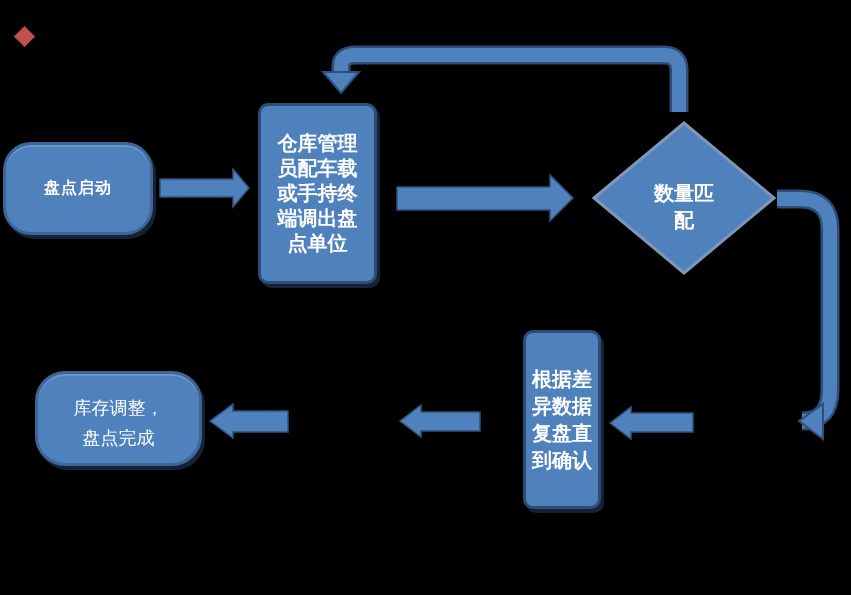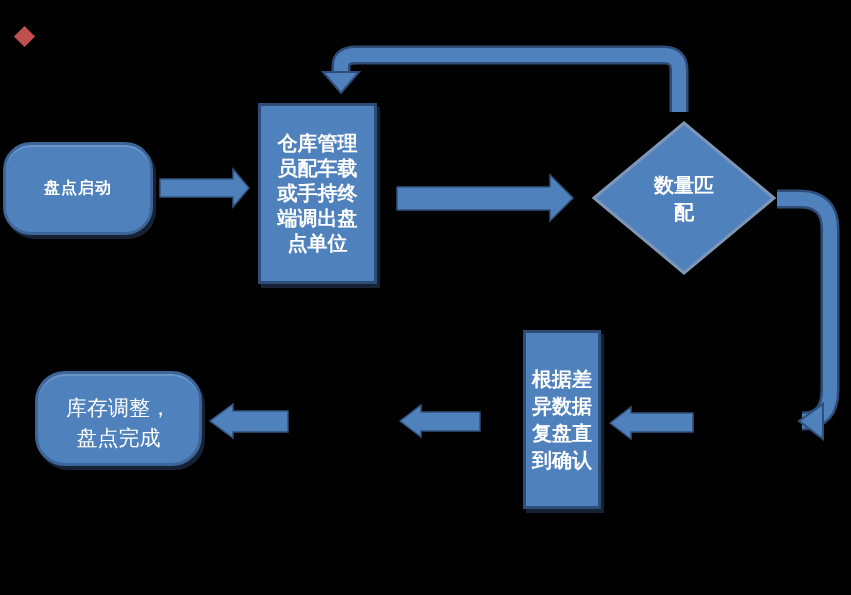--- a/index.html
+++ b/index.html
@@ -30,20 +30,21 @@
   .blockarrow { fill: #4F81BD; stroke: #31517C; stroke-width: 1.5; }
 
   .node {
     position: absolute;
     display: flex;
     align-items: center;
     justify-content: center;
     background: #4F81BD;
     color: #FFFFFF;
     text-align: center;
+    border-radius: 10px;
   }
   .node .label { white-space: pre-line; font-weight: bold; }
   .rect {
     border: 3px solid #2D4D76;
     box-shadow: 3px 4px 0 rgba(40,62,92,0.55);
   }
   .rounded {
     border: 3px solid #3D6598;
     box-shadow: 3px 4px 0 rgba(40,62,92,0.55), inset 0 2px 0 rgba(170,200,230,0.30);
   }
@@ -52,27 +53,27 @@
   #n-terminal { left: 258px; top: 103px; width: 119px; height: 181px; }
   #n-terminal .label { font-size: 20px; line-height: 25px; }
   #n-countnext { left: 700px; top: 328px; width: 99px; height: 181px; }
   #n-recount   { left: 523px; top: 330px; width: 78px; height: 179px; }
   #n-adjust    { left: 297px; top: 324px; width: 100px; height: 187px; }
   .bottom-proc .label { font-size: 20px; line-height: 27px; }
   #n-end { left: 35px; top: 371px; width: 167px; height: 95px; border-radius: 30px; }
   #n-end .label {
     font-family: "DejaVu Serif", "Liberation Serif", serif;
     font-weight: normal;
-    font-size: 21px;
+    font-size: 18px;
     line-height: 30px;
     margin-top: 8px;
   }
   .diamond-label {
     position: absolute;
-    left: 624px; top: 172px; width: 120px;
+    left: 624px; top: 180px; width: 120px;
     text-align: center;
     color: #FFFFFF;
     font-weight: bold;
     font-size: 20px;
     line-height: 27px;
     white-space: pre-line;
   }
 </style>
 </head>
 <body>

